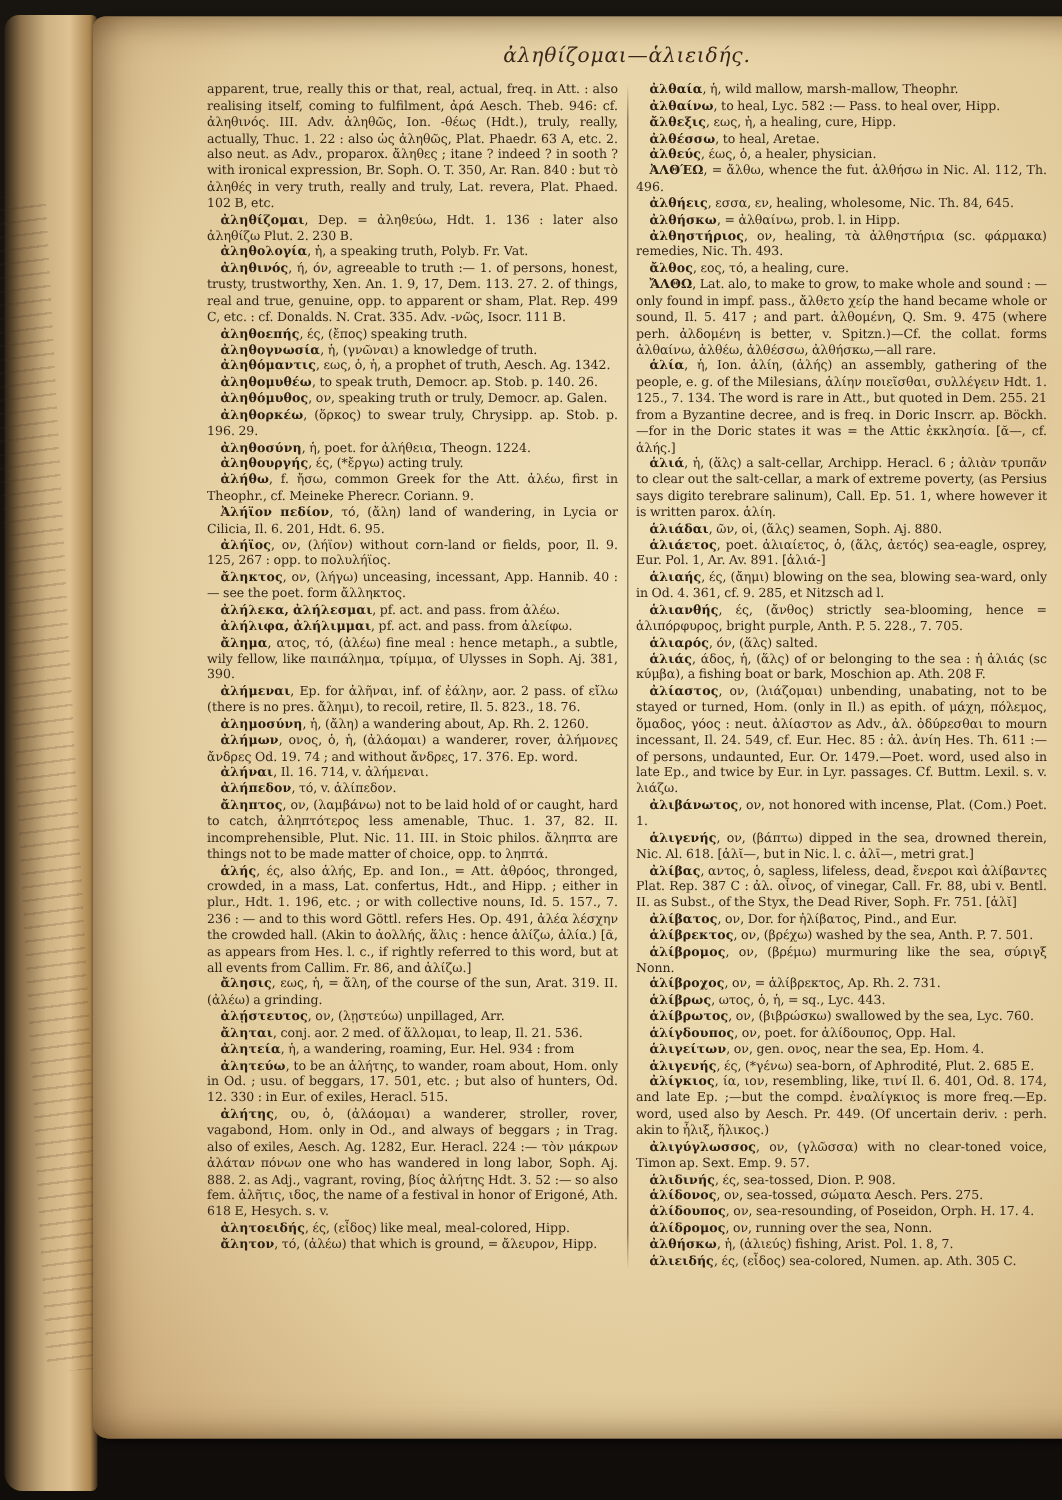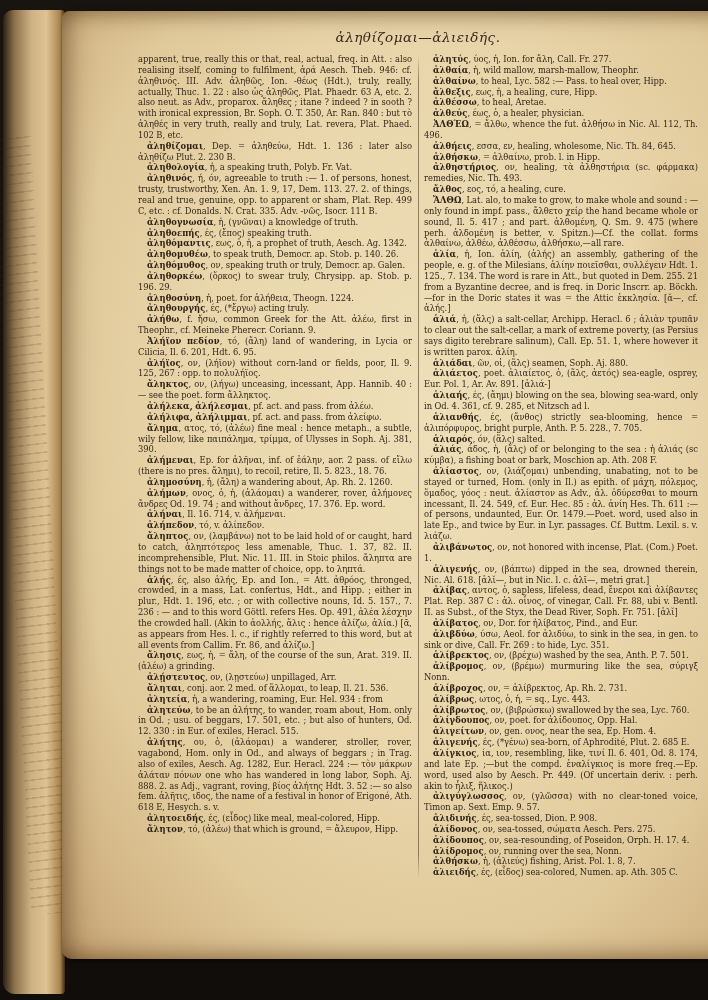--- a/index.html
+++ b/index.html
@@ -59,22 +59,22 @@
   <div class="page">
     <div class="stain"></div>
     <div class="page-inner">
       <div class="running-head">ἀληθίζομαι—ἁλιειδής.</div>
       <div class="columns">
         <div class="col">
             <p class="entry cont">apparent, true, really this or that, real, actual, freq. in Att. : also realising itself, coming to fulfilment, ἀρά Aesch. Theb. 946: cf. ἀληθινός.   III. Adv. ἀληθῶς, Ion. -θέως (Hdt.), truly, really, actually, Thuc. 1. 22 : also ὡς ἀληθῶς, Plat. Phaedr. 63 A, etc.   2. also neut. as Adv., proparox. ἄληθες ; itane ? indeed ? in sooth ? with ironical expression, Br. Soph. O. T. 350, Ar. Ran. 840 : but τὸ ἀληθές in very truth, really and truly, Lat. revera, Plat. Phaed. 102 B, etc.</p>
             <p class="entry"><b>ἀληθίζομαι</b>, Dep. = ἀληθεύω, Hdt. 1. 136 : later also ἀληθίζω Plut. 2. 230 B.</p>
             <p class="entry"><b>ἀληθολογία</b>, ἡ, a speaking truth, Polyb. Fr. Vat.</p>
             <p class="entry"><b>ἀληθινός</b>, ή, όν, agreeable to truth :—  1. of persons, honest, trusty, trustworthy, Xen. An. 1. 9, 17, Dem. 113. 27.   2. of things, real and true, genuine, opp. to apparent or sham, Plat. Rep. 499 C, etc. : cf. Donalds. N. Crat. 335.  Adv. -νῶς, Isocr. 111 B.</p>
+            <p class="entry"><b>ἀληθοεπής</b>, ές, (ἔπος) speaking truth.</p>
             <p class="entry"><b>ἀληθογνωσία</b>, ἡ, (γνῶναι) a knowledge of truth.</p>
-            <p class="entry"><b>ἀληθοεπής</b>, ές, (ἔπος) speaking truth.</p>
             <p class="entry"><b>ἀληθόμαντις</b>, εως, ὁ, ἡ, a prophet of truth, Aesch. Ag. 1342.</p>
             <p class="entry"><b>ἀληθομυθέω</b>, to speak truth, Democr. ap. Stob. p. 140. 26.</p>
             <p class="entry"><b>ἀληθόμυθος</b>, ον, speaking truth or truly, Democr. ap. Galen.</p>
             <p class="entry"><b>ἀληθορκέω</b>, (ὅρκος) to swear truly, Chrysipp. ap. Stob. p. 196. 29.</p>
             <p class="entry"><b>ἀληθοσύνη</b>, ἡ, poet. for ἀλήθεια, Theogn. 1224.</p>
             <p class="entry"><b>ἀληθουργής</b>, ές, (*ἔργω) acting truly.</p>
             <p class="entry"><b>ἀλήθω</b>, f. ἤσω, common Greek for the Att. ἀλέω, first in Theophr., cf. Meineke Pherecr. Coriann. 9.</p>
             <p class="entry"><b>Ἀλήϊον πεδίον</b>, τό, (ἄλη) land of wandering, in Lycia or Cilicia, Il. 6. 201, Hdt. 6. 95.</p>
             <p class="entry"><b>ἀλήϊος</b>, ον, (λήϊον) without corn-land or fields, poor, Il. 9. 125, 267 : opp. to πολυλήϊος.</p>
             <p class="entry"><b>ἄληκτος</b>, ον, (λήγω) unceasing, incessant, App. Hannib. 40 :— see the poet. form ἄλληκτος.</p>
@@ -92,21 +92,20 @@
             <p class="entry"><b>ἀλῄστευτος</b>, ον, (λῃστεύω) unpillaged, Arr.</p>
             <p class="entry"><b>ἄληται</b>, conj. aor. 2 med. of ἅλλομαι, to leap, Il. 21. 536.</p>
             <p class="entry"><b>ἀλητεία</b>, ἡ, a wandering, roaming, Eur. Hel. 934 : from</p>
             <p class="entry"><b>ἀλητεύω</b>, to be an ἀλήτης, to wander, roam about, Hom. only in Od. ; usu. of beggars, 17. 501, etc. ; but also of hunters, Od. 12. 330 : in Eur. of exiles, Heracl. 515.</p>
             <p class="entry"><b>ἀλήτης</b>, ου, ὁ, (ἀλάομαι) a wanderer, stroller, rover, vagabond, Hom. only in Od., and always of beggars ; in Trag. also of exiles, Aesch. Ag. 1282, Eur. Heracl. 224 :— τὸν μάκρων ἀλάταν πόνων one who has wandered in long labor, Soph. Aj. 888.   2. as Adj., vagrant, roving, βίος ἀλήτης Hdt. 3. 52 :— so also fem. ἀλῆτις, ιδος, the name of a festival in honor of Erigoné, Ath. 618 E, Hesych. s. v.</p>
             <p class="entry"><b>ἀλητοειδής</b>, ές, (εἶδος) like meal, meal-colored, Hipp.</p>
             <p class="entry"><b>ἄλητον</b>, τό, (ἀλέω) that which is ground, = ἄλευρον, Hipp.</p>
           </div>
         <div class="col-divider"></div>
         <div class="col">
-            <p class="entry"><b>ἀλητύς</b>, ύος, ἡ, Ion. for ἄλη, Call. Fr. 277.</p>
             <p class="entry"><b>ἀλθαία</b>, ἡ, wild mallow, marsh-mallow, Theophr.</p>
             <p class="entry"><b>ἀλθαίνω</b>, to heal, Lyc. 582 :— Pass. to heal over, Hipp.</p>
             <p class="entry"><b>ἄλθεξις</b>, εως, ἡ, a healing, cure, Hipp.</p>
             <p class="entry"><b>ἀλθέσσω</b>, to heal, Aretae.</p>
             <p class="entry"><b>ἀλθεύς</b>, έως, ὁ, a healer, physician.</p>
             <p class="entry"><b>ἈΛΘΈΩ</b>, = ἄλθω, whence the fut. ἀλθήσω in Nic. Al. 112, Th. 496.</p>
             <p class="entry"><b>ἀλθήεις</b>, εσσα, εν, healing, wholesome, Nic. Th. 84, 645.</p>
             <p class="entry"><b>ἀλθήσκω</b>, = ἀλθαίνω, prob. l. in Hipp.</p>
             <p class="entry"><b>ἀλθηστήριος</b>, ον, healing, τὰ ἀλθηστήρια (sc. φάρμακα) remedies, Nic. Th. 493.</p>
             <p class="entry"><b>ἄλθος</b>, εος, τό, a healing, cure.</p>
@@ -117,21 +116,20 @@
             <p class="entry"><b>ἁλιάετος</b>, poet. ἁλιαίετος, ὁ, (ἅλς, ἀετός) sea-eagle, osprey, Eur. Pol. 1, Ar. Av. 891.  [ἁλιά-]</p>
             <p class="entry"><b>ἁλιαής</b>, ές, (ἄημι) blowing on the sea, blowing sea-ward, only in Od. 4. 361, cf. 9. 285, et Nitzsch ad l.</p>
             <p class="entry"><b>ἁλιανθής</b>, ές, (ἄνθος) strictly sea-blooming, hence = ἁλιπόρφυρος, bright purple, Anth. P. 5. 228., 7. 705.</p>
             <p class="entry"><b>ἁλιαρός</b>, όν, (ἅλς) salted.</p>
             <p class="entry"><b>ἁλιάς</b>, άδος, ἡ, (ἅλς) of or belonging to the sea :  ἡ ἁλιάς (sc κύμβα), a fishing boat or bark, Moschion ap. Ath. 208 F.</p>
             <p class="entry"><b>ἀλίαστος</b>, ον, (λιάζομαι) unbending, unabating, not to be stayed or turned, Hom. (only in Il.) as epith. of μάχη, πόλεμος, ὅμαδος, γόος :  neut. ἀλίαστον as Adv., ἀλ. ὀδύρεσθαι to mourn incessant, Il. 24. 549, cf. Eur. Hec. 85 : ἀλ. ἀνίη Hes. Th. 611 :— of persons, undaunted, Eur. Or. 1479.—Poet. word, used also in late Ep., and twice by Eur. in Lyr. passages.  Cf. Buttm. Lexil. s. v. λιάζω.</p>
             <p class="entry"><b>ἀλιβάνωτος</b>, ον, not honored with incense, Plat. (Com.) Poet. 1.</p>
             <p class="entry"><b>ἁλιγενής</b>, ον, (βάπτω) dipped in the sea, drowned therein, Nic. Al. 618.  [ἁλῐ—, but in Nic. l. c. ἁλῑ—, metri grat.]</p>
             <p class="entry"><b>ἀλίβας</b>, αντος, ὁ, sapless, lifeless, dead, ἔνεροι καὶ ἀλίβαντες Plat. Rep. 387 C :  ἀλ. οἶνος, of vinegar, Call. Fr. 88, ubi v. Bentl.   II. as Subst., of the Styx, the Dead River, Soph. Fr. 751.  [ἁλῐ]</p>
             <p class="entry"><b>ἀλίβατος</b>, ον, Dor. for ἠλίβατος, Pind., and Eur.</p>
-            <p class="entry"><b>ἁλιβδύω</b>, ύσω, Aeol. for ἁλιδύω, to sink in the sea, in gen. to sink or dive, Call. Fr. 269 :  to hide, Lyc. 351.</p>
             <p class="entry"><b>ἁλίβρεκτος</b>, ον, (βρέχω) washed by the sea, Anth. P. 7. 501.</p>
             <p class="entry"><b>ἁλίβρομος</b>, ον, (βρέμω) murmuring like the sea, σύριγξ Nonn.</p>
             <p class="entry"><b>ἁλίβροχος</b>, ον, = ἁλίβρεκτος, Ap. Rh. 2. 731.</p>
             <p class="entry"><b>ἁλίβρως</b>, ωτος, ὁ, ἡ, = sq., Lyc. 443.</p>
             <p class="entry"><b>ἁλίβρωτος</b>, ον, (βιβρώσκω) swallowed by the sea, Lyc. 760.</p>
             <p class="entry"><b>ἁλίγδουπος</b>, ον, poet. for ἁλίδουπος, Opp. Hal.</p>
             <p class="entry"><b>ἁλιγείτων</b>, ον, gen. ονος, near the sea, Ep. Hom. 4.</p>
             <p class="entry"><b>ἁλιγενής</b>, ές, (*γένω) sea-born, of Aphrodité, Plut. 2. 685 E.</p>
             <p class="entry"><b>ἀλίγκιος</b>, ία, ιον, resembling, like, τινί Il. 6. 401, Od. 8. 174, and late Ep. ;—but the compd. ἐναλίγκιος is more freq.—Ep. word, used also by Aesch. Pr. 449.  (Of uncertain deriv. : perh. akin to ἧλιξ, ἥλικος.)</p>
             <p class="entry"><b>ἀλιγύγλωσσος</b>, ον, (γλῶσσα) with no clear-toned voice, Timon ap. Sext. Emp. 9. 57.</p>

